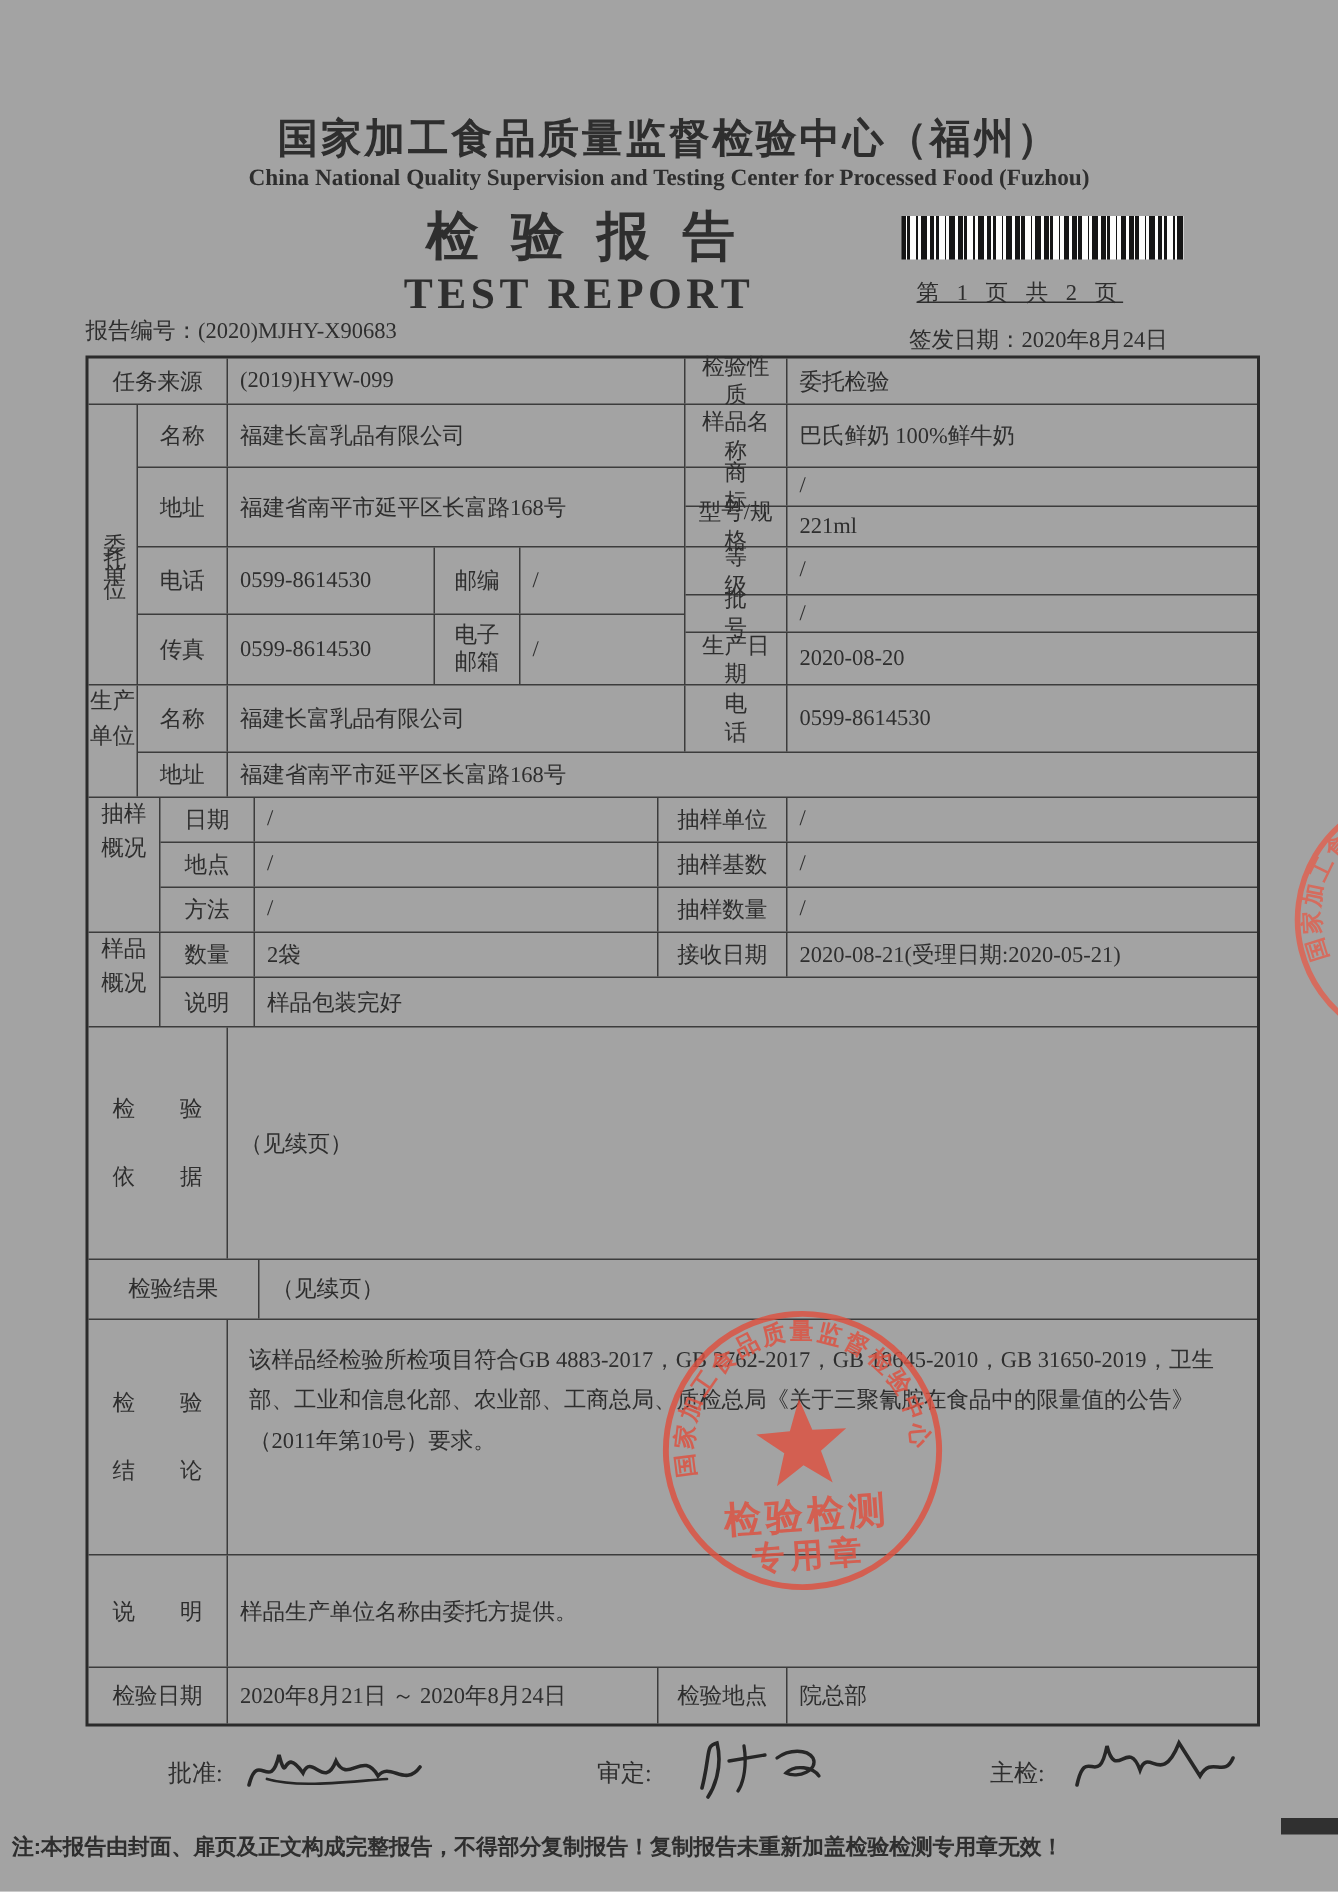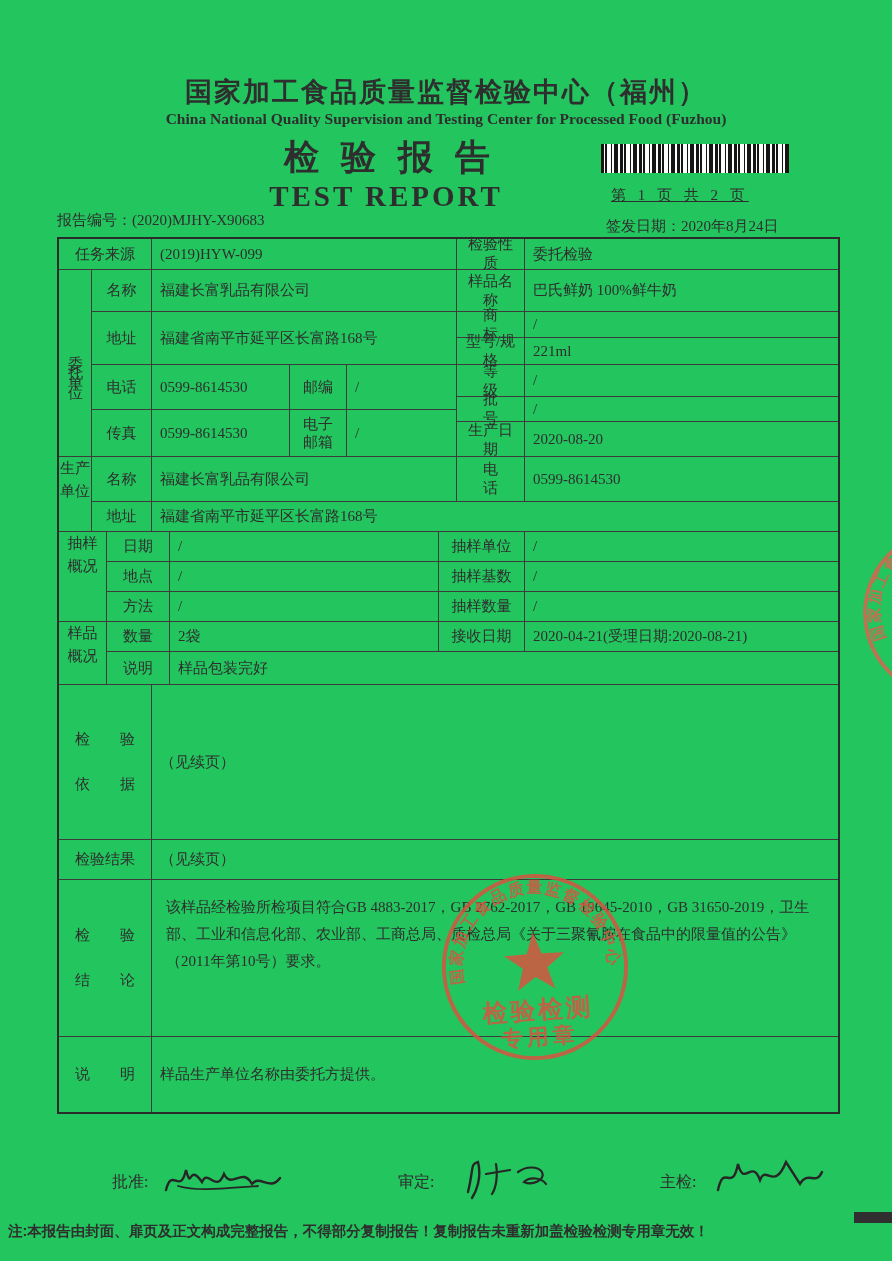--- a/index.html
+++ b/index.html
@@ -1,20 +1,20 @@
 <!DOCTYPE html>
 <html><head>
 <meta charset="utf-8">
 <style>
   * { margin:0; padding:0; box-sizing:border-box; }
   html,body { background:#e8e8e8; }
   body { font-family:"Liberation Serif", serif; }
   .page {
     position:relative; width:892px; height:1261px; margin:0 auto;
-    background:#22c55e; overflow:hidden; color:#2e2e2e;
+    background:#a3a3a3; overflow:hidden; color:#2e2e2e;
   }
   
   .org-cn { position:absolute; top:74px; left:0; width:100%; text-align:center;
             font-size:27px; font-weight:bold; letter-spacing:2px; }
   .org-en { position:absolute; top:110px; left:0; width:100%; text-align:center;
             font-size:15.5px; font-weight:bold; }
   .title-cn { position:absolute; top:134px; left:0; width:100%; text-align:center;
             transform:translateX(-48px); font-size:35px; font-weight:bold; letter-spacing:22px; }
   .title-en { position:absolute; top:180px; left:0; width:100%; text-align:center;
             transform:translateX(-60px); font-size:29px; font-weight:bold; letter-spacing:3px; }
@@ -180,55 +180,61 @@
 
     <div class="band" style="height:63px">
       <div class="vlab2" style="width:48px">
         <span>样品概况</span>
       </div>
       <div class="col" style="flex:1">
         <div class="row" style="height:30px">
           <div class="cell lab" style="width:63px">数量</div>
           <div class="cell val" style="width:269px">2袋</div>
           <div class="cell lab" style="width:86px">接收日期</div>
-          <div class="cell val noR" style="flex:1">2020-04-21(受理日期:2020-08-21)</div>
+          <div class="cell val noR" style="flex:1">2020-08-21(受理日期:2020-05-21)</div>
         </div>
         <div class="row" style="height:32px">
           <div class="cell lab" style="width:63px">说明</div>
           <div class="cell val noR" style="flex:1">样品包装完好</div>
         </div>
       </div>
     </div>
 
     <div class="band" style="height:155px">
       <div class="cell lab twoLine" style="width:93px">
         <div>检　　验</div>
         <div>依　　据</div>
       </div>
       <div class="cell val noR" style="flex:1; align-items:center">（见续页）</div>
     </div>
 
     <div class="band" style="height:40px">
-      <div class="cell lab" style="width:93px">检验结果</div>
+      <div class="cell lab" style="width:114px">检验结果</div>
       <div class="cell val noR" style="flex:1">（见续页）</div>
     </div>
 
     <div class="band" style="height:157px">
       <div class="cell lab twoLine" style="width:93px">
         <div>检　　验</div>
         <div>结　　论</div>
       </div>
       <div class="cell noR conclusion" style="flex:1">该样品经检验所检项目符合GB 4883-2017，GB 2762-2017，GB 19645-2010，GB 31650-2019，卫生部、工业和信息化部、农业部、工商总局、质检总局《关于三聚氰胺在食品中的限量值的公告》（2011年第10号）要求。</div>
     </div>
 
     <div class="band" style="height:75px">
       <div class="cell lab" style="width:93px">说　　明</div>
       <div class="cell val noR" style="flex:1">样品生产单位名称由委托方提供。</div>
     </div>
 
+    <div class="band" style="height:37px">
+      <div class="cell lab" style="width:93px">检验日期</div>
+      <div class="cell val" style="width:287px">2020年8月21日  ～  2020年8月24日</div>
+      <div class="cell lab" style="width:86px">检验地点</div>
+      <div class="cell val noR" style="flex:1">院总部</div>
+    </div>
   </div>
 
   <svg class="stamp stamp-main" width="198" height="198" viewBox="0 0 200 200">
     <circle cx="100" cy="100" r="92" fill="none" stroke="#de5140" stroke-width="4"></circle>
     <defs>
         <path id="arcMain" d="M 28 116 A 74 74 0 1 1 172 116"></path>
       </defs>
     <text fill="#de5140" font-size="16" font-weight="bold" letter-spacing="2">
       <textPath href="#arcMain" startOffset="4">国家加工食品质量监督检验中心</textPath>
     </text>

